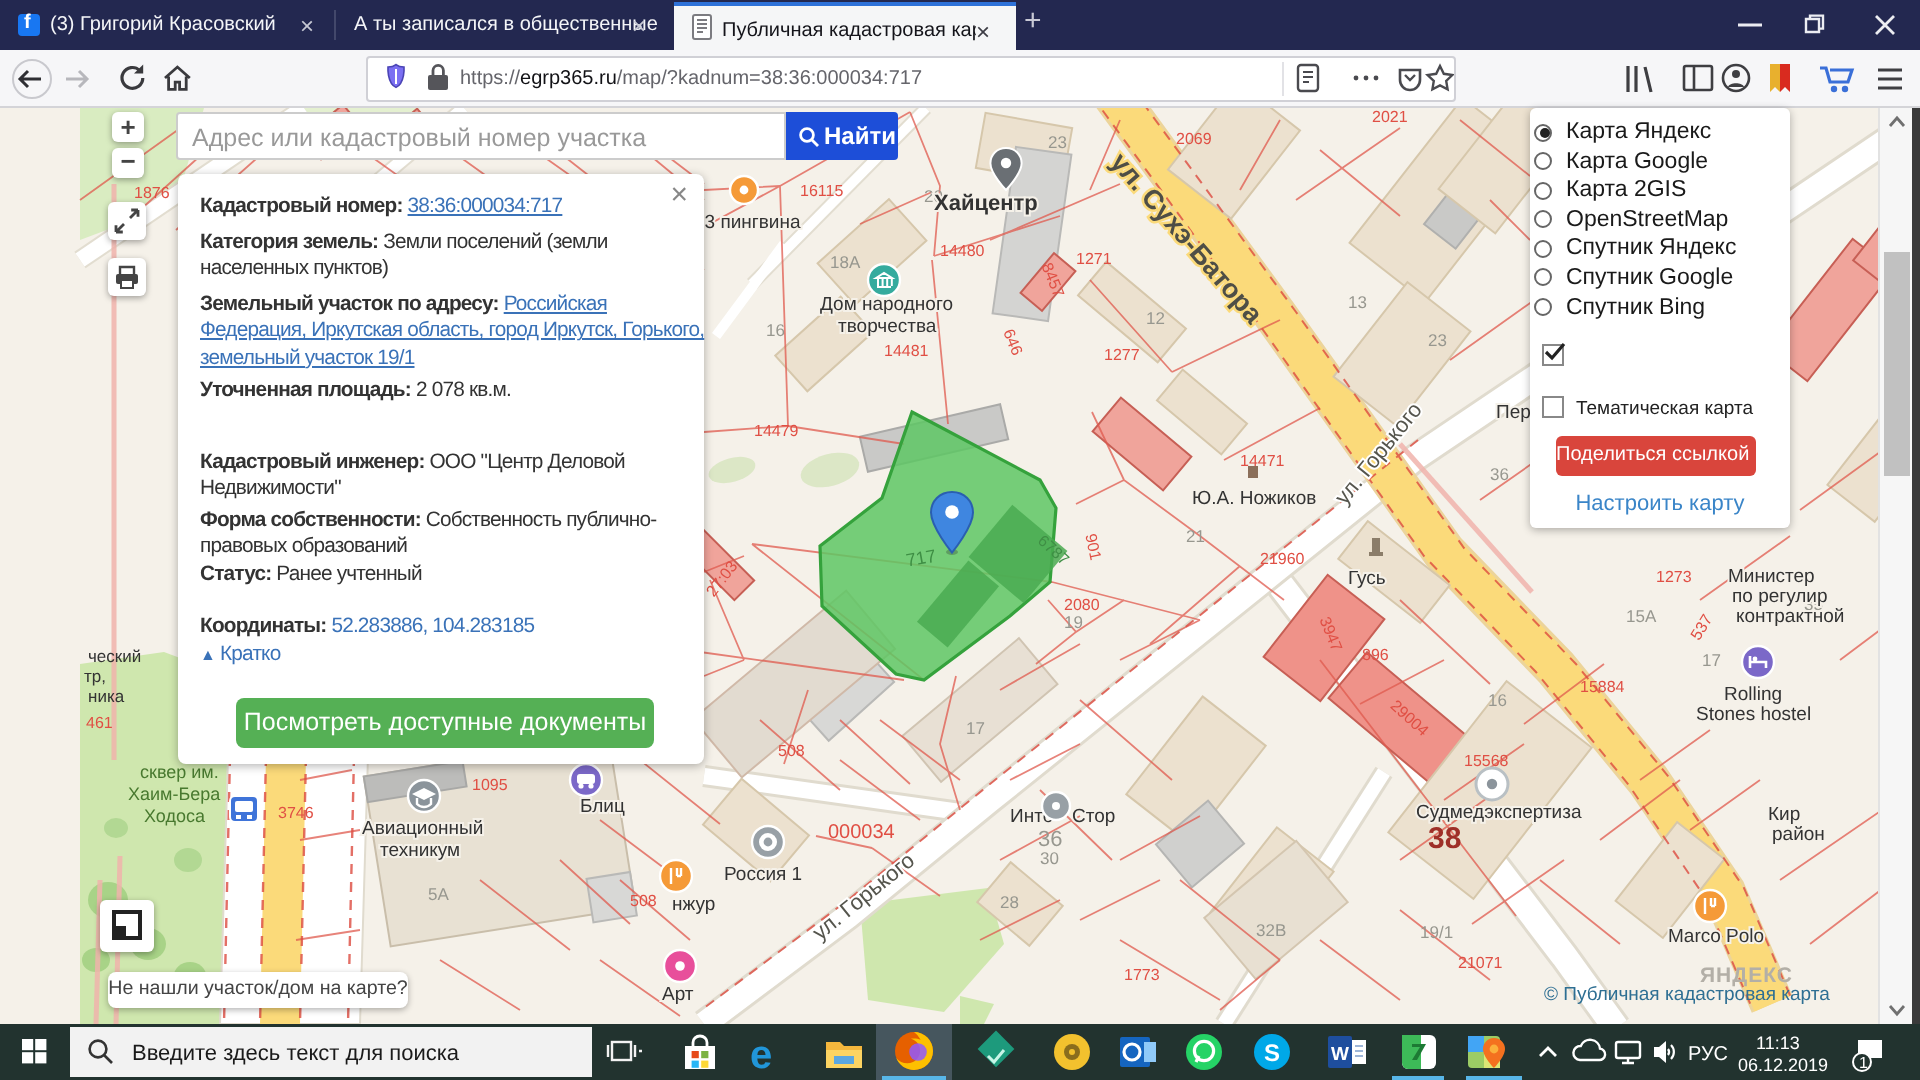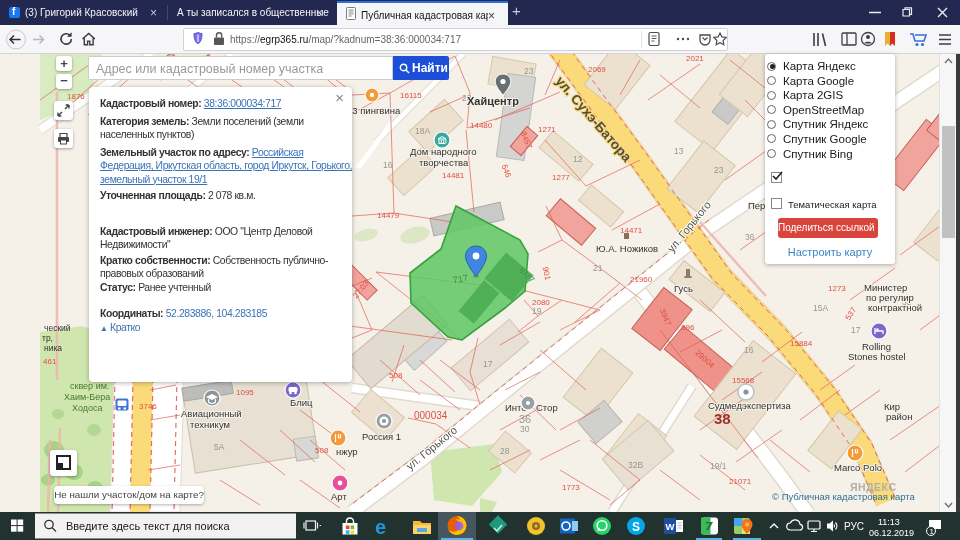--- a/index.html
+++ b/index.html
@@ -400,24 +400,25 @@
     </svg>
  <div class="ab" style="left:19px;top:5px;font-size:12px;color:#fff;font-weight:bold">Найти</div>
 </div>
 <div id="popup">
  <div class="ab" style="right:8px;top:2px;font-size:15px;color:#888">×</div>
  <div class="tl" style="top:10px"><b>Кадастровый номер:</b> <a>38:36:000034:717</a></div>
  <div class="tl" style="top:28px"><b>Категория земель:</b> Земли поселений (земли населенных пунктов)</div>
  <div class="tl" style="top:59px"><b>Земельный участок по адресу:</b> <a>Российская Федерация, Иркутская область, город Иркутск, Горького, земельный участок 19/1</a></div>
  <div class="tl" style="top:102px"><b>Уточненная площадь:</b> 2 078 кв.м.</div>
  <div class="tl" style="top:138px"><b>Кадастровый инженер:</b> ООО "Центр Деловой Недвижимости"</div>
- <div class="tl" style="top:167px"><b>Кратко собственности:</b> Собственность публично-правовых образований</div>
+ <div class="tl" style="top:167px"><b>Форма собственности:</b> Собственность публично-правовых образований</div>
  <div class="tl" style="top:194px"><b>Статус:</b> Ранее учтенный</div>
  <div class="tl" style="top:220px"><b>Координаты:</b> <a style="text-decoration:none">52.283886, 104.283185</a></div>
  <div class="tl" style="top:234px;color:#3a72b8"><span style="font-size:8px">▲</span> Кратко</div>
+ <div class="ab" style="left:29px;top:262px;width:209px;height:25px;background:#55b055;border-radius:4px;color:#fff;font-size:12.5px;text-align:center;line-height:25px">Посмотреть доступные документы</div>
 </div>
 <div id="rp">
  <div class="rrow" style="left:2px;top:5px">
   <div style="position:relative;padding-left:16px;line-height:14.6px">Карта Яндекс<span class="rc" style="top:2.5px"></span><span class="ab" style="left:3px;top:5px;width:5px;height:5px;border-radius:50%;background:#222"></span></div>
   <div style="position:relative;padding-left:16px;line-height:14.6px">Карта Google<span class="rc" style="top:2.5px"></span></div>
   <div style="position:relative;padding-left:16px;line-height:14.6px">Карта 2GIS<span class="rc" style="top:2.5px"></span></div>
   <div style="position:relative;padding-left:16px;line-height:14.6px">OpenStreetMap<span class="rc" style="top:2.5px"></span></div>
   <div style="position:relative;padding-left:16px;line-height:14.6px">Спутник Яндекс<span class="rc" style="top:2.5px"></span></div>
   <div style="position:relative;padding-left:16px;line-height:14.6px">Спутник Google<span class="rc" style="top:2.5px"></span></div>
   <div style="position:relative;padding-left:16px;line-height:14.6px">Спутник Bing<span class="rc" style="top:2.5px"></span></div>

